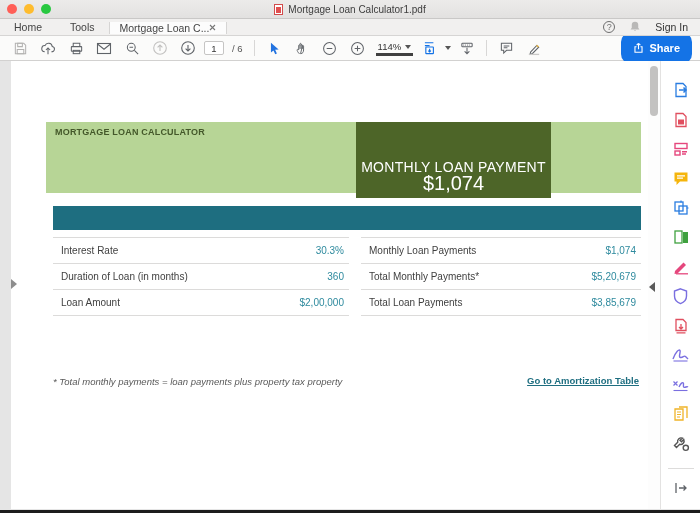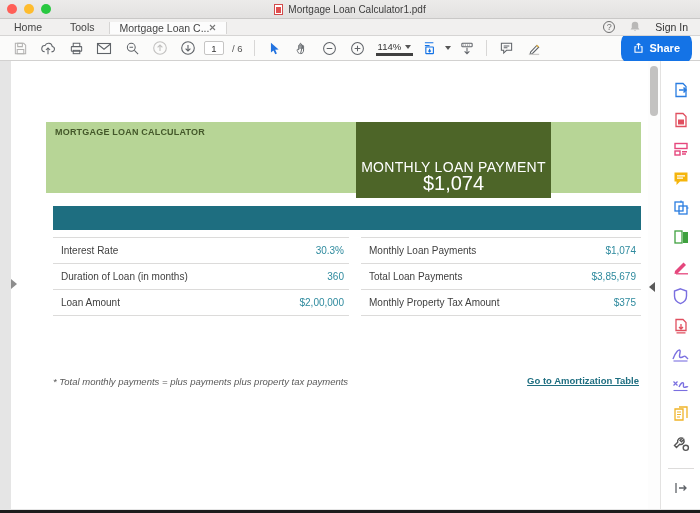--- a/index.html
+++ b/index.html
@@ -277,30 +277,30 @@
           <span class="rvalue">$2,00,000</span>
         </div>
       </div>
 
       <div class="table right">
         <div class="row">
           <span class="rlabel">Monthly Loan Payments</span>
           <span class="rvalue">$1,074</span>
         </div>
         <div class="row">
+          <span class="rlabel">Total Monthly Payments*</span>
+          <span class="rvalue">$5,20,679</span>
+        </div>
+        <div class="row">
           <span class="rlabel">Total Loan Payments</span>
           <span class="rvalue">$3,85,679</span>
         </div>
-        <div class="row">
-          <span class="rlabel">Monthly Property Tax Amount</span>
-          <span class="rvalue">$375</span>
-        </div>
-      </div>
-
-      <div class="footnote">* Total monthly payments = plus payments plus property tax payments</div>
+      </div>
+
+      <div class="footnote">* Total monthly payments = loan payments plus property tax property</div>
       <div class="amort-link">Go to Amortization Table</div>
     </div>
 
     <div class="scrollbar">
       <div class="thumb"></div>
     </div>
     <span class="collapse-arrow"></span>
 
     <div class="rightbar">
       <span class="rtool">

